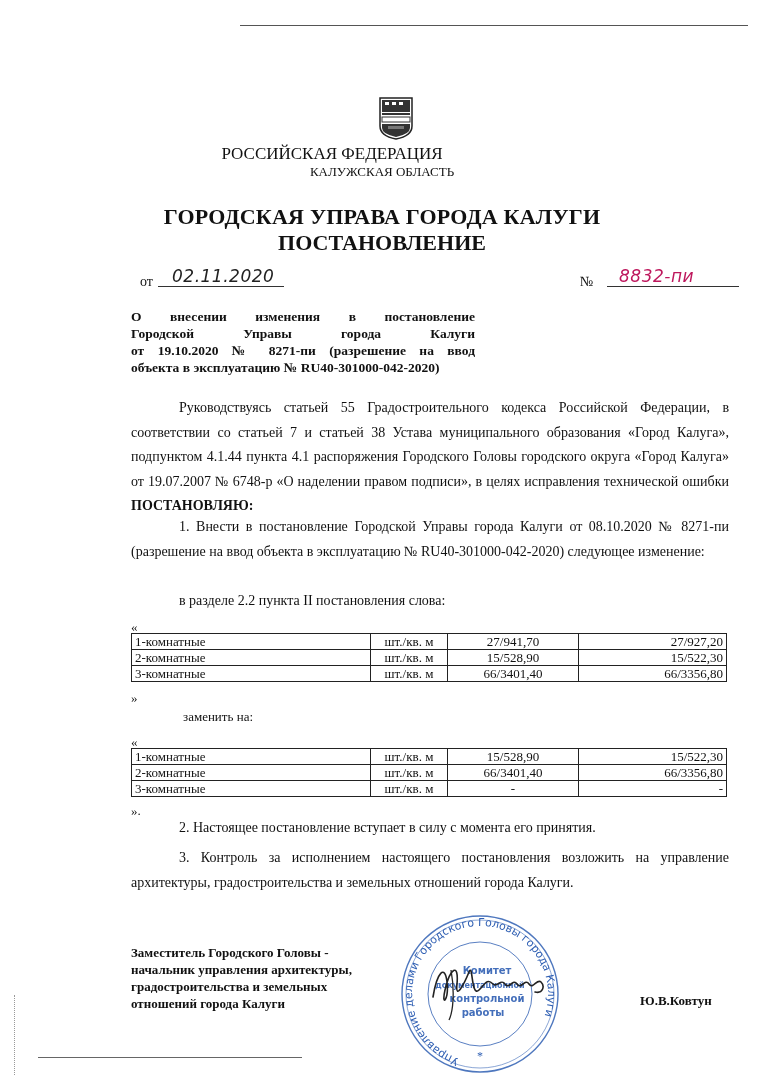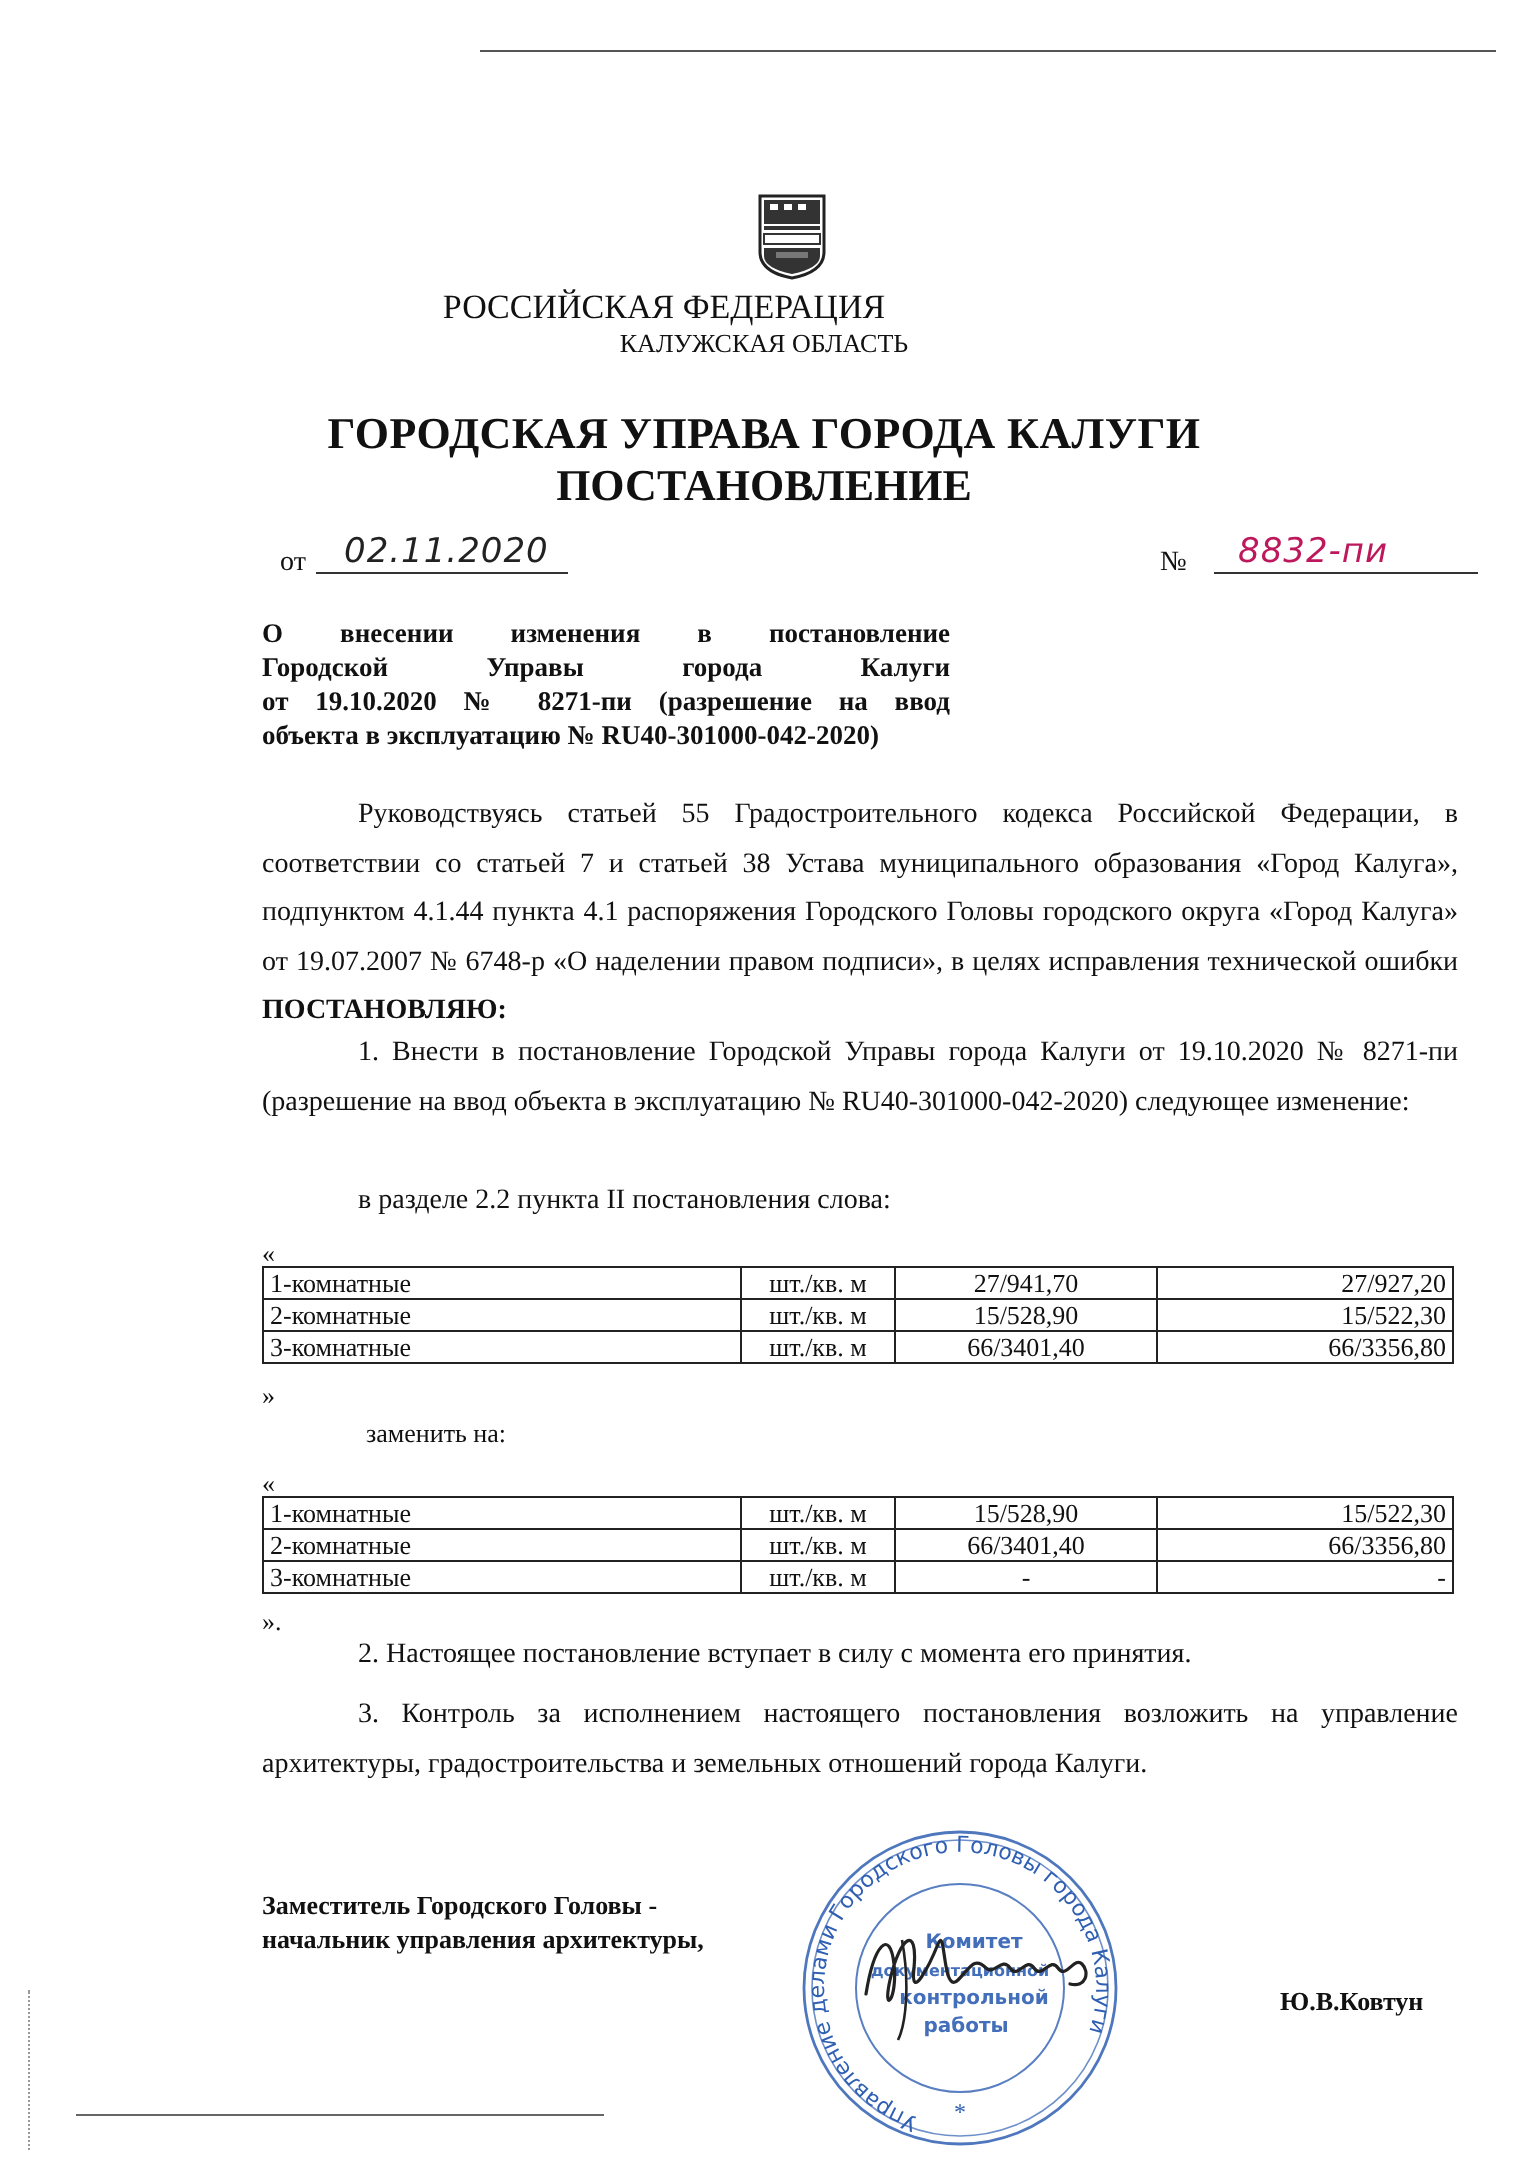--- a/index.html
+++ b/index.html
@@ -71,21 +71,21 @@
   <div>Городской Управы города Калуги</div>
   <div>от 19.10.2020 № 8271-пи (разрешение на ввод</div>
   <div class="last">объекта в эксплуатацию № RU40-301000-042-2020)</div>
 </div>
 
 <div class="abs para p1">
   <span>Руководствуясь статьей 55 Градостроительного кодекса Российской Федерации, в соответствии со статьей 7 и статьей 38 Устава муниципального образования «Город Калуга», подпунктом 4.1.44 пункта 4.1 распоряжения Городского Головы городского округа «Город Калуга» от 19.07.2007 № 6748-р «О наделении правом подписи», в целях исправления технической ошибки</span>
   <span class="bold">ПОСТАНОВЛЯЮ:</span>
 </div>
 
-<div class="abs para p2">1. Внести в постановление Городской Управы города Калуги от 19.10.2020 № 8271-пи (разрешение на ввод объекта в эксплуатацию № RU40-301000-042-2020) следующее изменение:</div>
+<div class="abs para p2">1. Внести в постановление Городской Управы города Калуги от 08.10.2020 № 8271-пи (разрешение на ввод объекта в эксплуатацию № RU40-301000-042-2020) следующее изменение:</div>
 <div class="abs p3">в разделе 2.2 пункта II постановления слова:</div>
 
 <div class="abs quote" style="left:131px; top:619px;">«</div>
 <table class="amend" style="top:633px;">
   <tbody>
     <tr>
       <td class="c1">1-комнатные</td>
       <td class="c2">шт./кв. м</td>
       <td class="c3">27/941,70</td>
       <td class="c4">27/927,20</td>
@@ -132,20 +132,22 @@
   </tbody>
 </table>
 <div class="abs quote" style="left:131px; top:803px;">».</div>
 
 <div class="abs p4">2. Настоящее постановление вступает в силу с момента его принятия.</div>
 <div class="abs para p5">3. Контроль за исполнением настоящего постановления возложить на управление архитектуры, градостроительства и земельных отношений города Калуги.</div>
 
 <div class="abs signer">
   <div>Заместитель Городского Головы -</div>
   <div>начальник управления архитектуры,</div>
+  <div>градостроительства и земельных</div>
+  <div>отношений города Калуги</div>
 </div>
 
 <svg class="abs stamp" viewBox="0 0 170 164">
   <defs>
     <path id="ringPath" d="M85 150 A68 68 0 1 1 85.1 150"></path>
   </defs>
   <circle cx="85" cy="82" r="78" fill="none" stroke="#2f5fb3" stroke-width="1.4" opacity="0.85"></circle>
   <circle cx="85" cy="82" r="74" fill="none" stroke="#2f5fb3" stroke-width="0.8" opacity="0.7"></circle>
   <circle cx="85" cy="82" r="52" fill="none" stroke="#2f5fb3" stroke-width="1" opacity="0.8"></circle>
   <text font-family="DejaVu Sans, sans-serif" font-size="11" fill="#2f5fb3">

